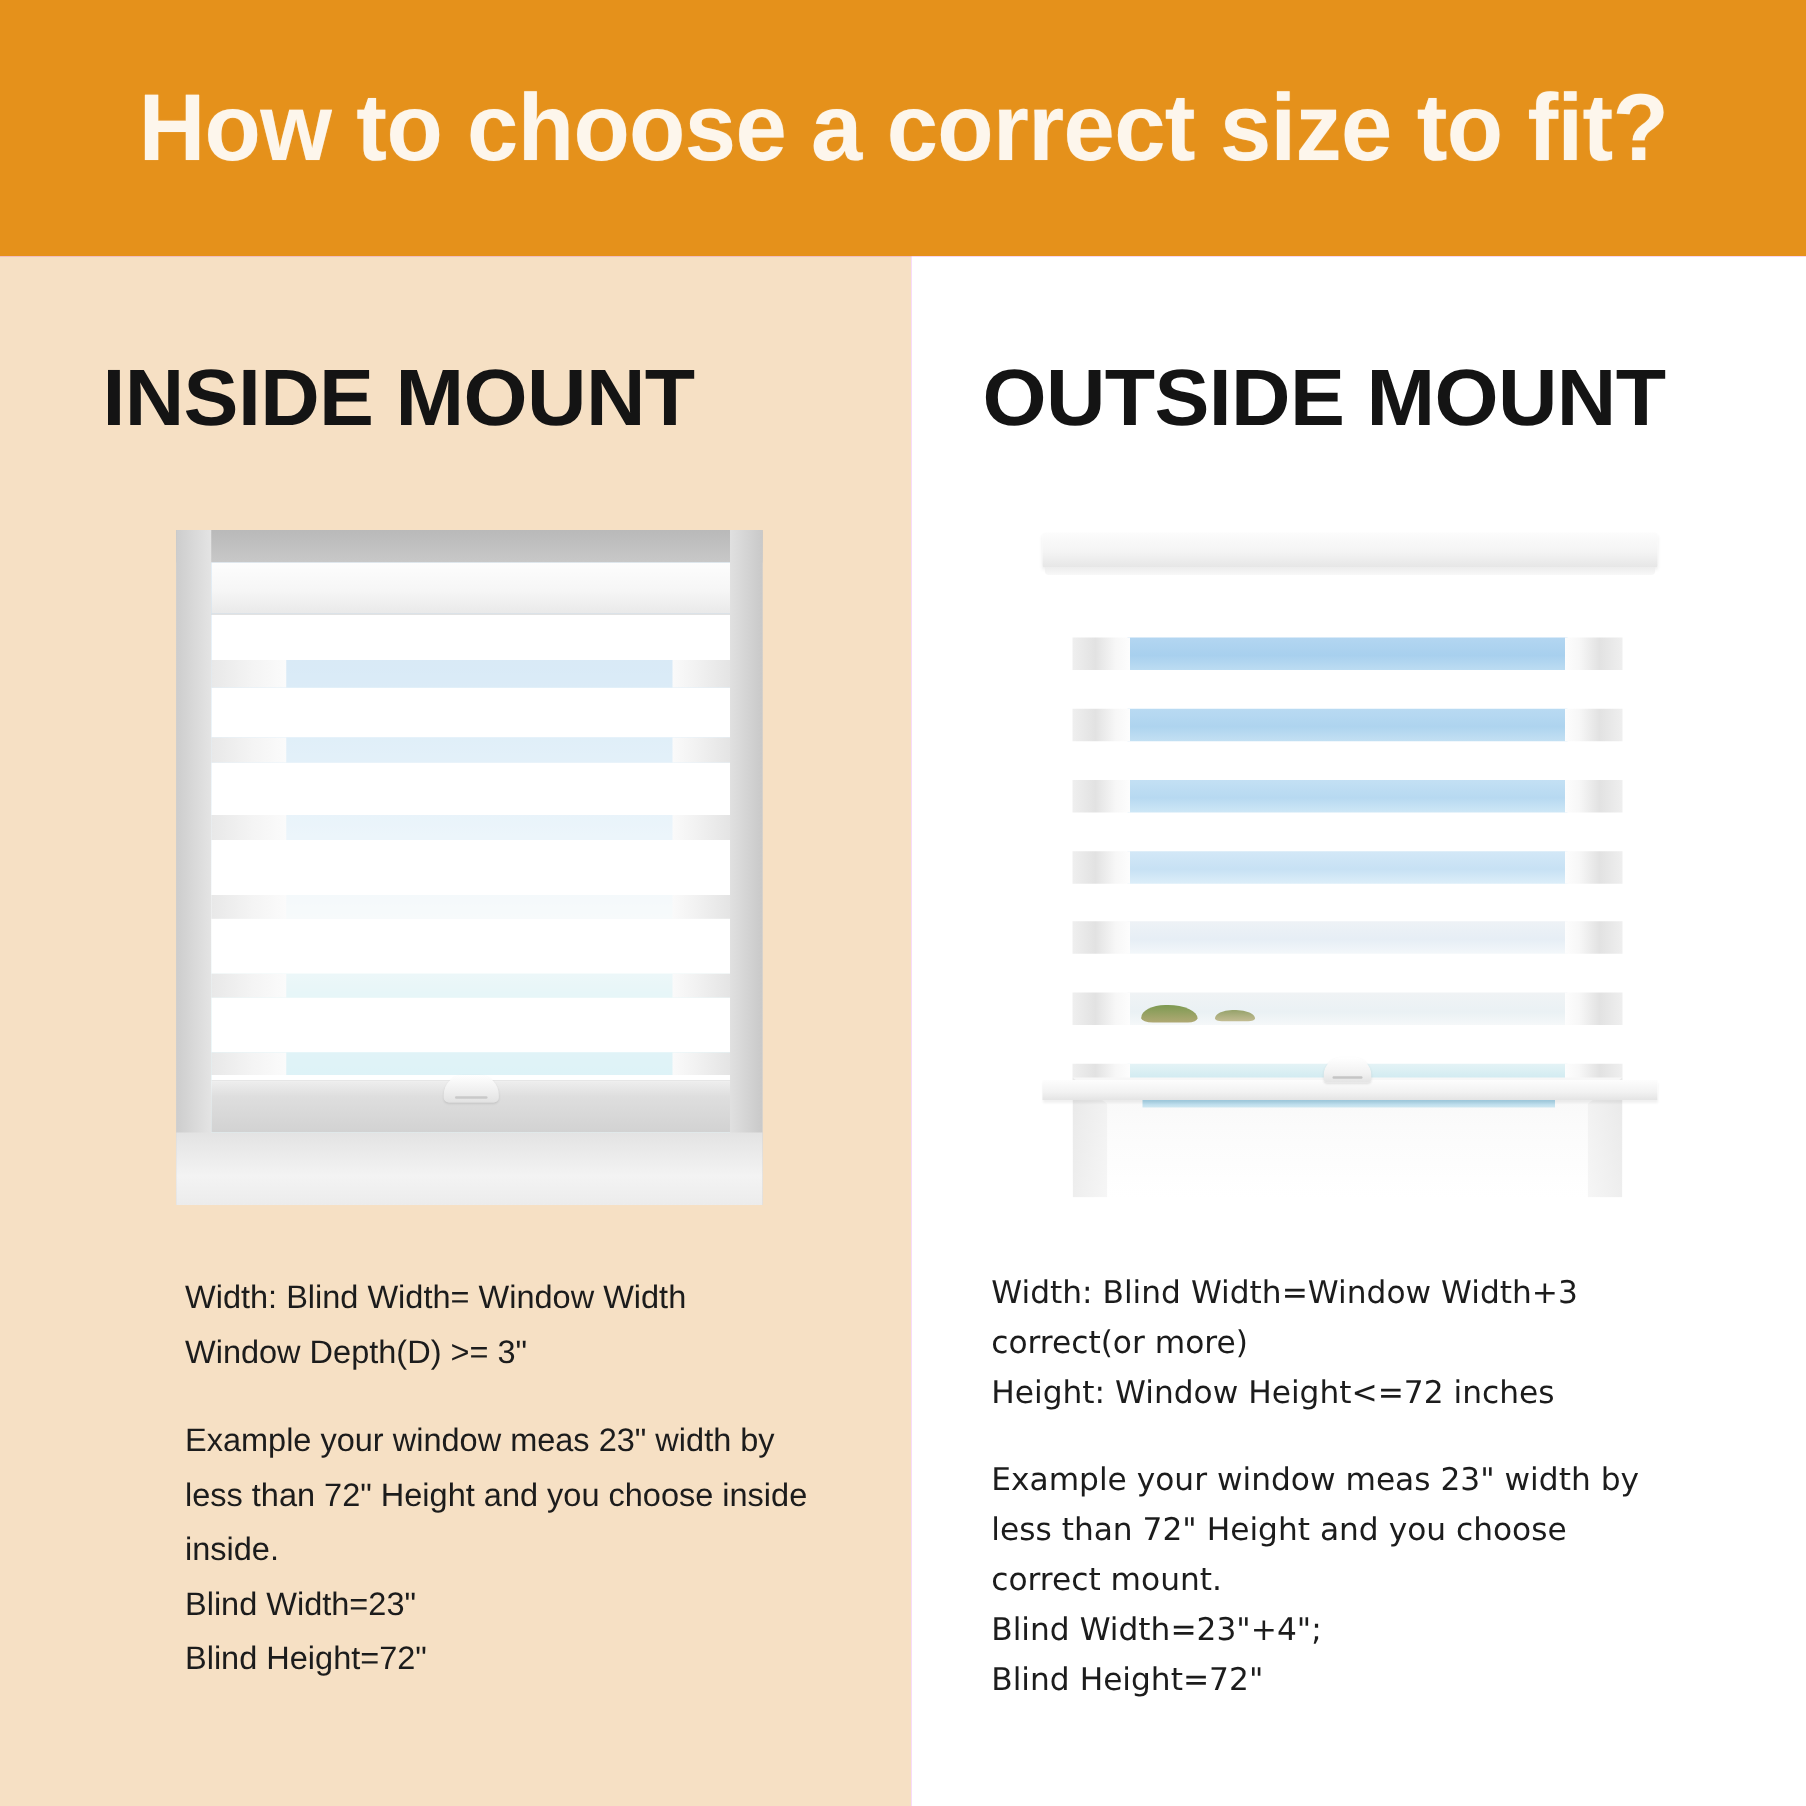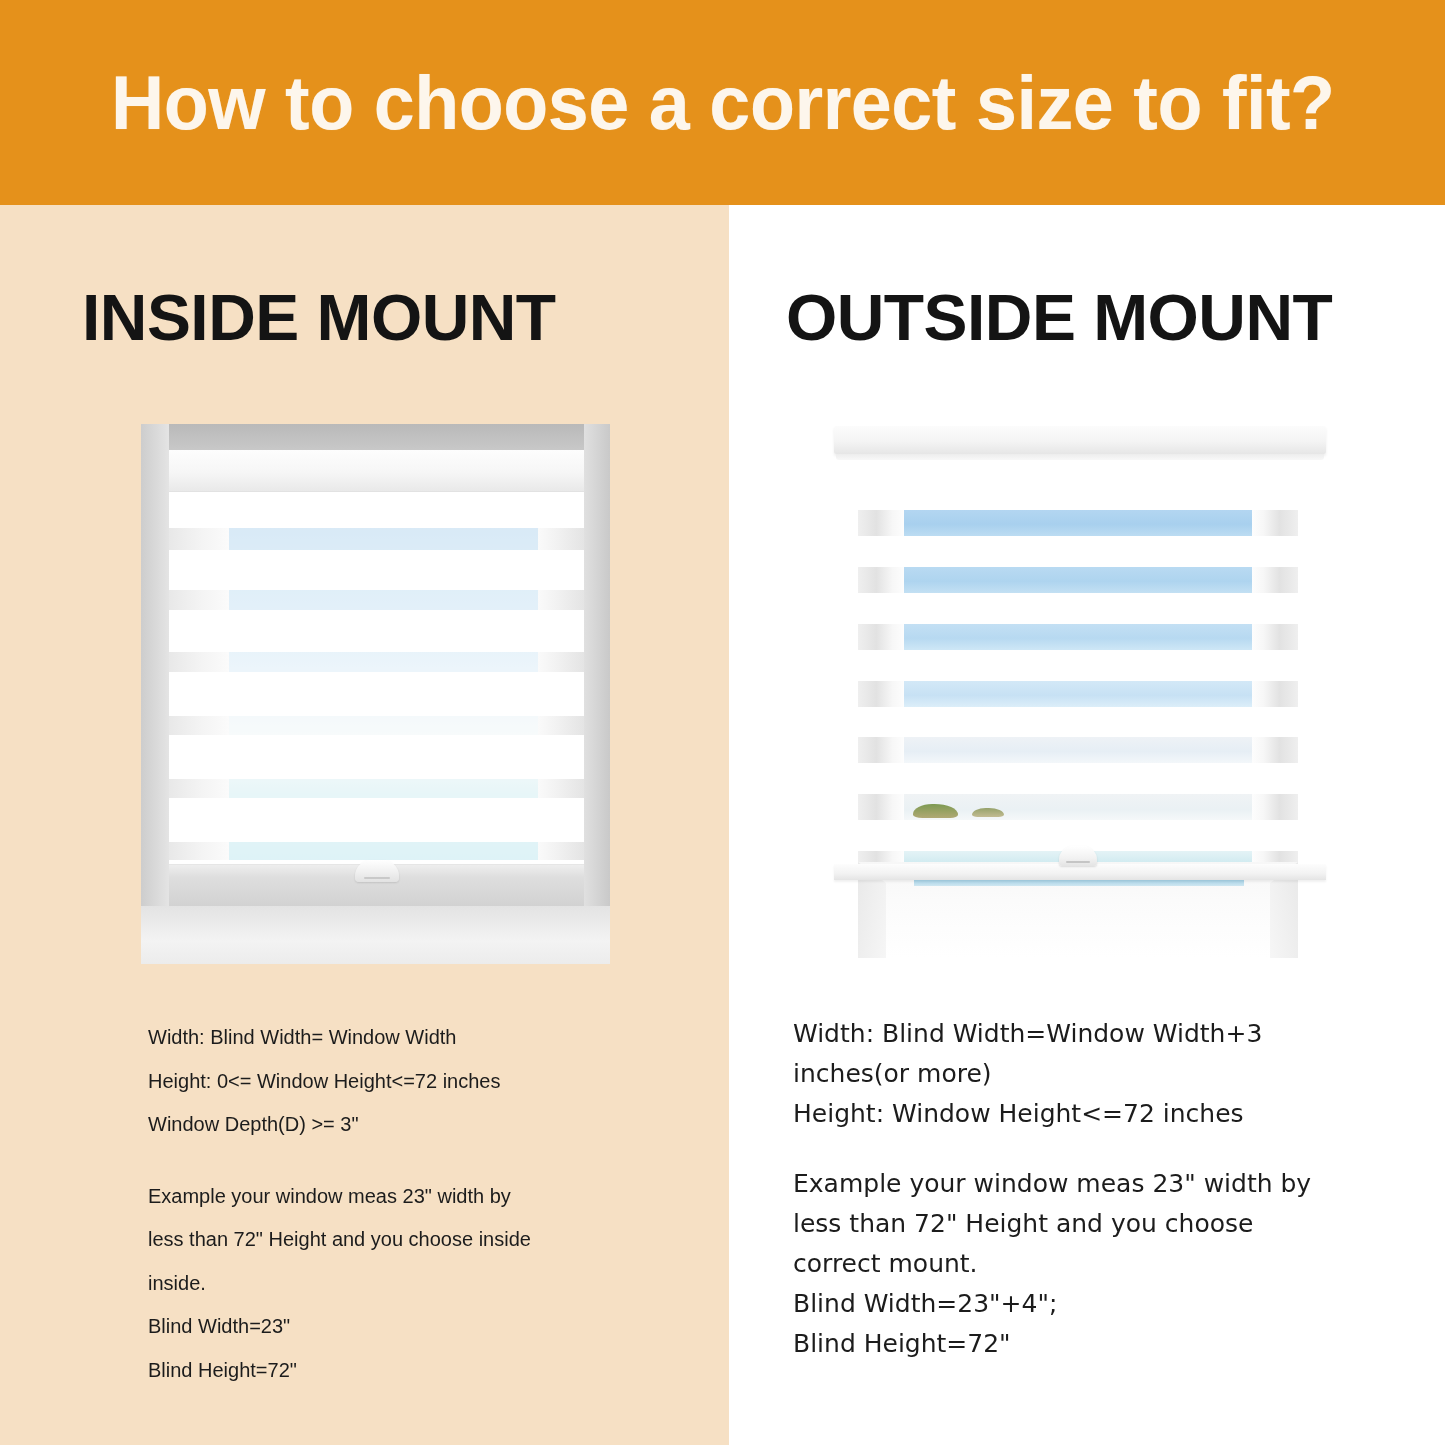--- a/index.html
+++ b/index.html
@@ -58,21 +58,21 @@
   .heading-outside { left:786px; top:281px; font-size:64px; letter-spacing:-0.5px; transform:scaleX(1.03); transform-origin:left center;}
 
   
   .textblock {
     position:absolute;
     color:#1c1c1c;
   }
   .tb-left {
     left:148px; top:1016px; width:560px;
     font-family:"Liberation Sans", sans-serif;
-    font-size:20px;
+    font-size:26px;
   }
   .tb-left .ln { line-height:43.5px; white-space:nowrap; }
   .tb-left .gap { height:28px; }
 
   .tb-right {
     left:793px; top:1014px; width:560px;
     font-family:"DejaVu Sans", sans-serif;
     font-size:25px;
   }
   .tb-right .ln { line-height:40px; }
@@ -394,33 +394,32 @@
       <div class="sideL"></div>
       <div class="sideR"></div>
       <div class="om-seaglass"></div>
     </div>
     <div class="om-sill"></div>
     <div class="om-handle"></div>
   </div>
 
   <div class="textblock tb-left">
     <div class="ln">Width: Blind Width= Window Width</div>
-    <div class="ln">Height: 0&lt;= Window Height&lt;=72 inches</div>
     <div class="ln">Window Depth(D) &gt;= 3"</div>
     <div class="gap"></div>
     <div class="ln">Example your window meas 23" width by</div>
     <div class="ln">less than 72" Height and you choose inside</div>
     <div class="ln">inside.</div>
     <div class="ln">Blind Width=23"</div>
     <div class="ln">Blind Height=72"</div>
   </div>
 
   <div class="textblock tb-right">
     <div class="ln">Width: Blind Width=Window Width+3</div>
-    <div class="ln">inches(or more)</div>
+    <div class="ln">correct(or more)</div>
     <div class="ln">Height: Window Height&lt;=72 inches</div>
     <div class="gap"></div>
     <div class="ln">Example your window meas 23" width by</div>
     <div class="ln">less than 72" Height and you choose</div>
     <div class="ln">correct mount.</div>
     <div class="ln">Blind Width=23"+4";</div>
     <div class="ln">Blind Height=72"</div>
   </div>
 
 </div>

